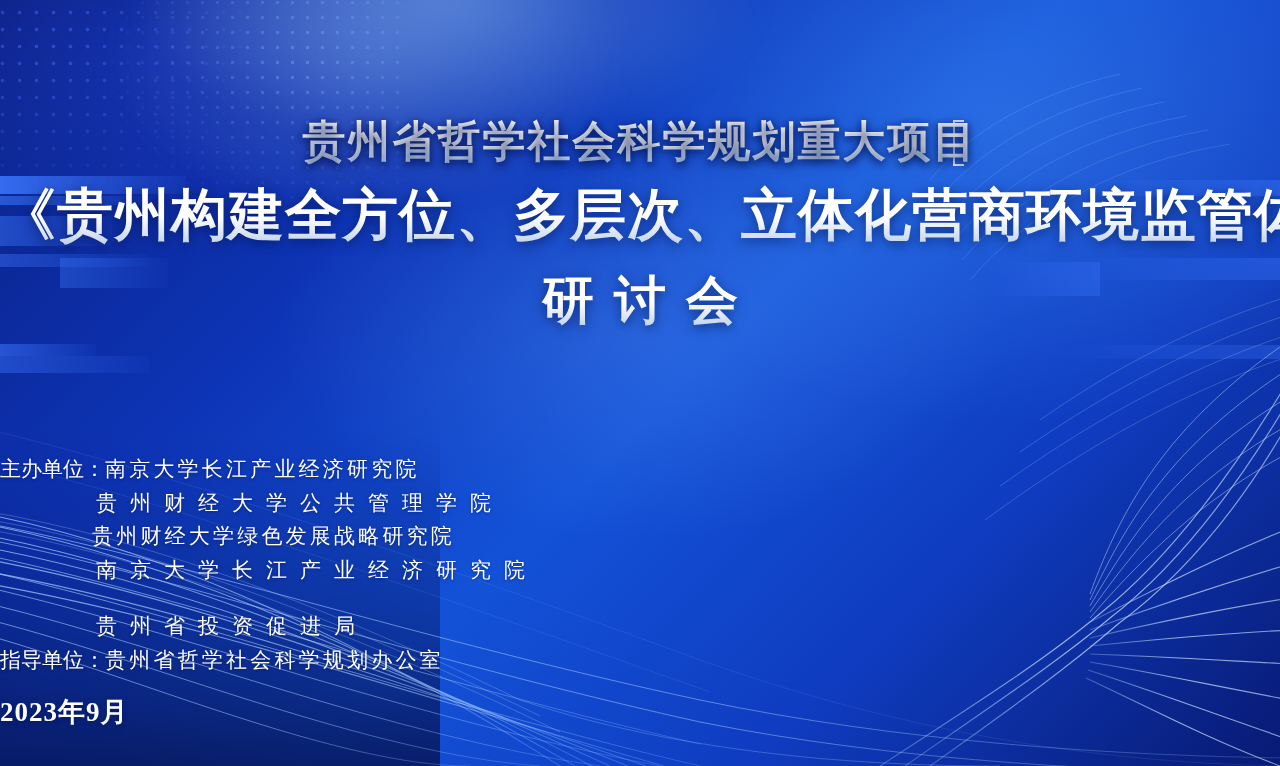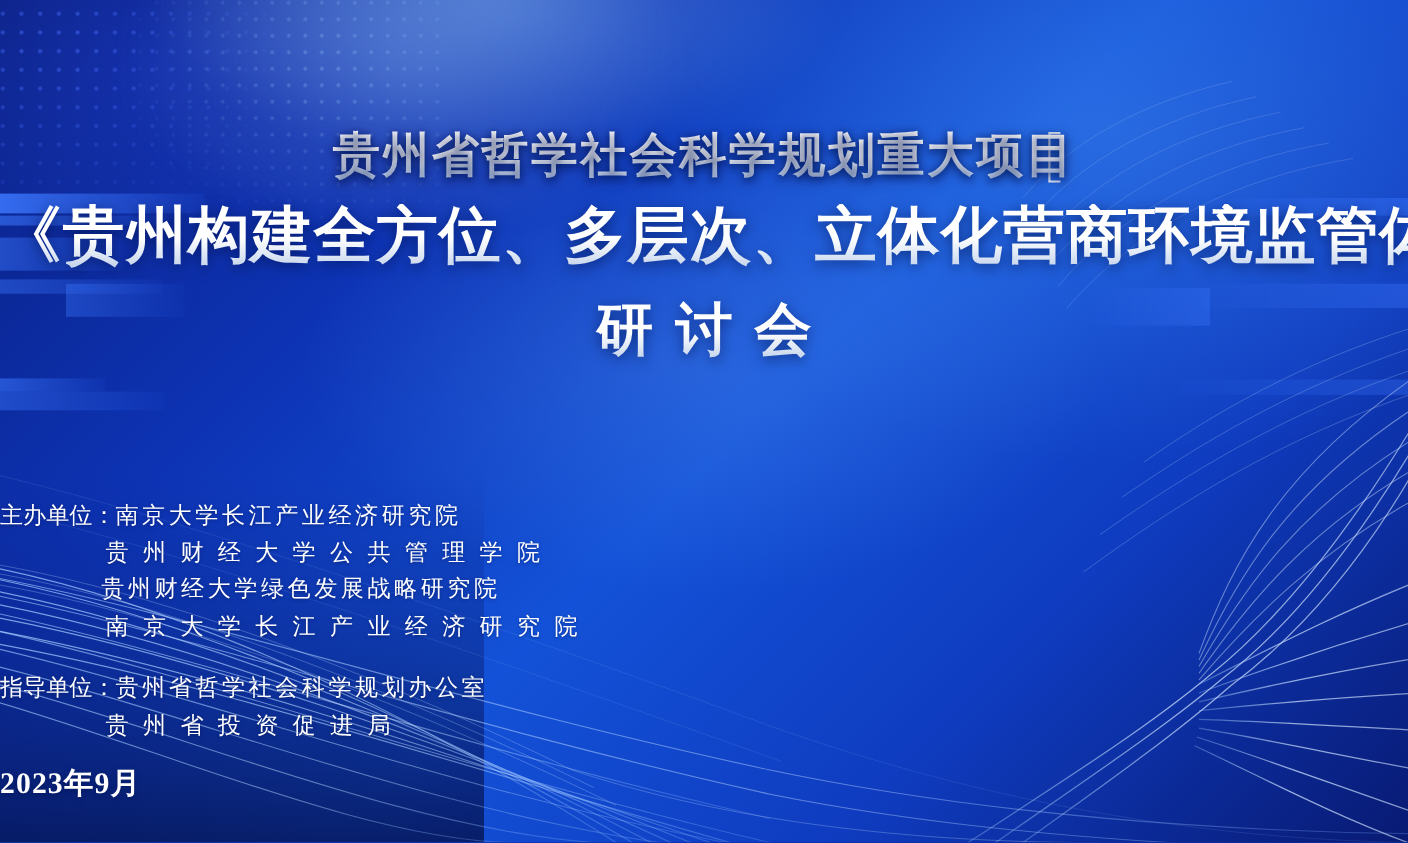--- a/index.html
+++ b/index.html
@@ -250,26 +250,26 @@
       <div class="cred-line indent3">
         <span class="val">贵州财经大学绿色发展战略研究院</span>
       </div>
 
       <div class="cred-line indent2">
         <span class="val">南京大学长江产业经济研究院</span>
       </div>
 
       <div class="gap"></div>
 
+      <div class="cred-line indent2">
+        <span class="val">贵州省投资促进局</span>
+      </div>
+
       <div class="cred-line">
         <span class="lbl">指导单位：</span><span class="val">贵州省哲学社会科学规划办公室</span>
       </div>
 
-      <div class="cred-line indent2">
-        <span class="val">贵州省投资促进局</span>
-      </div>
-
     </div>
 
     <div class="datestamp">2023年9月</div>
 
   </div>
 </div>
 
 </body></html>

